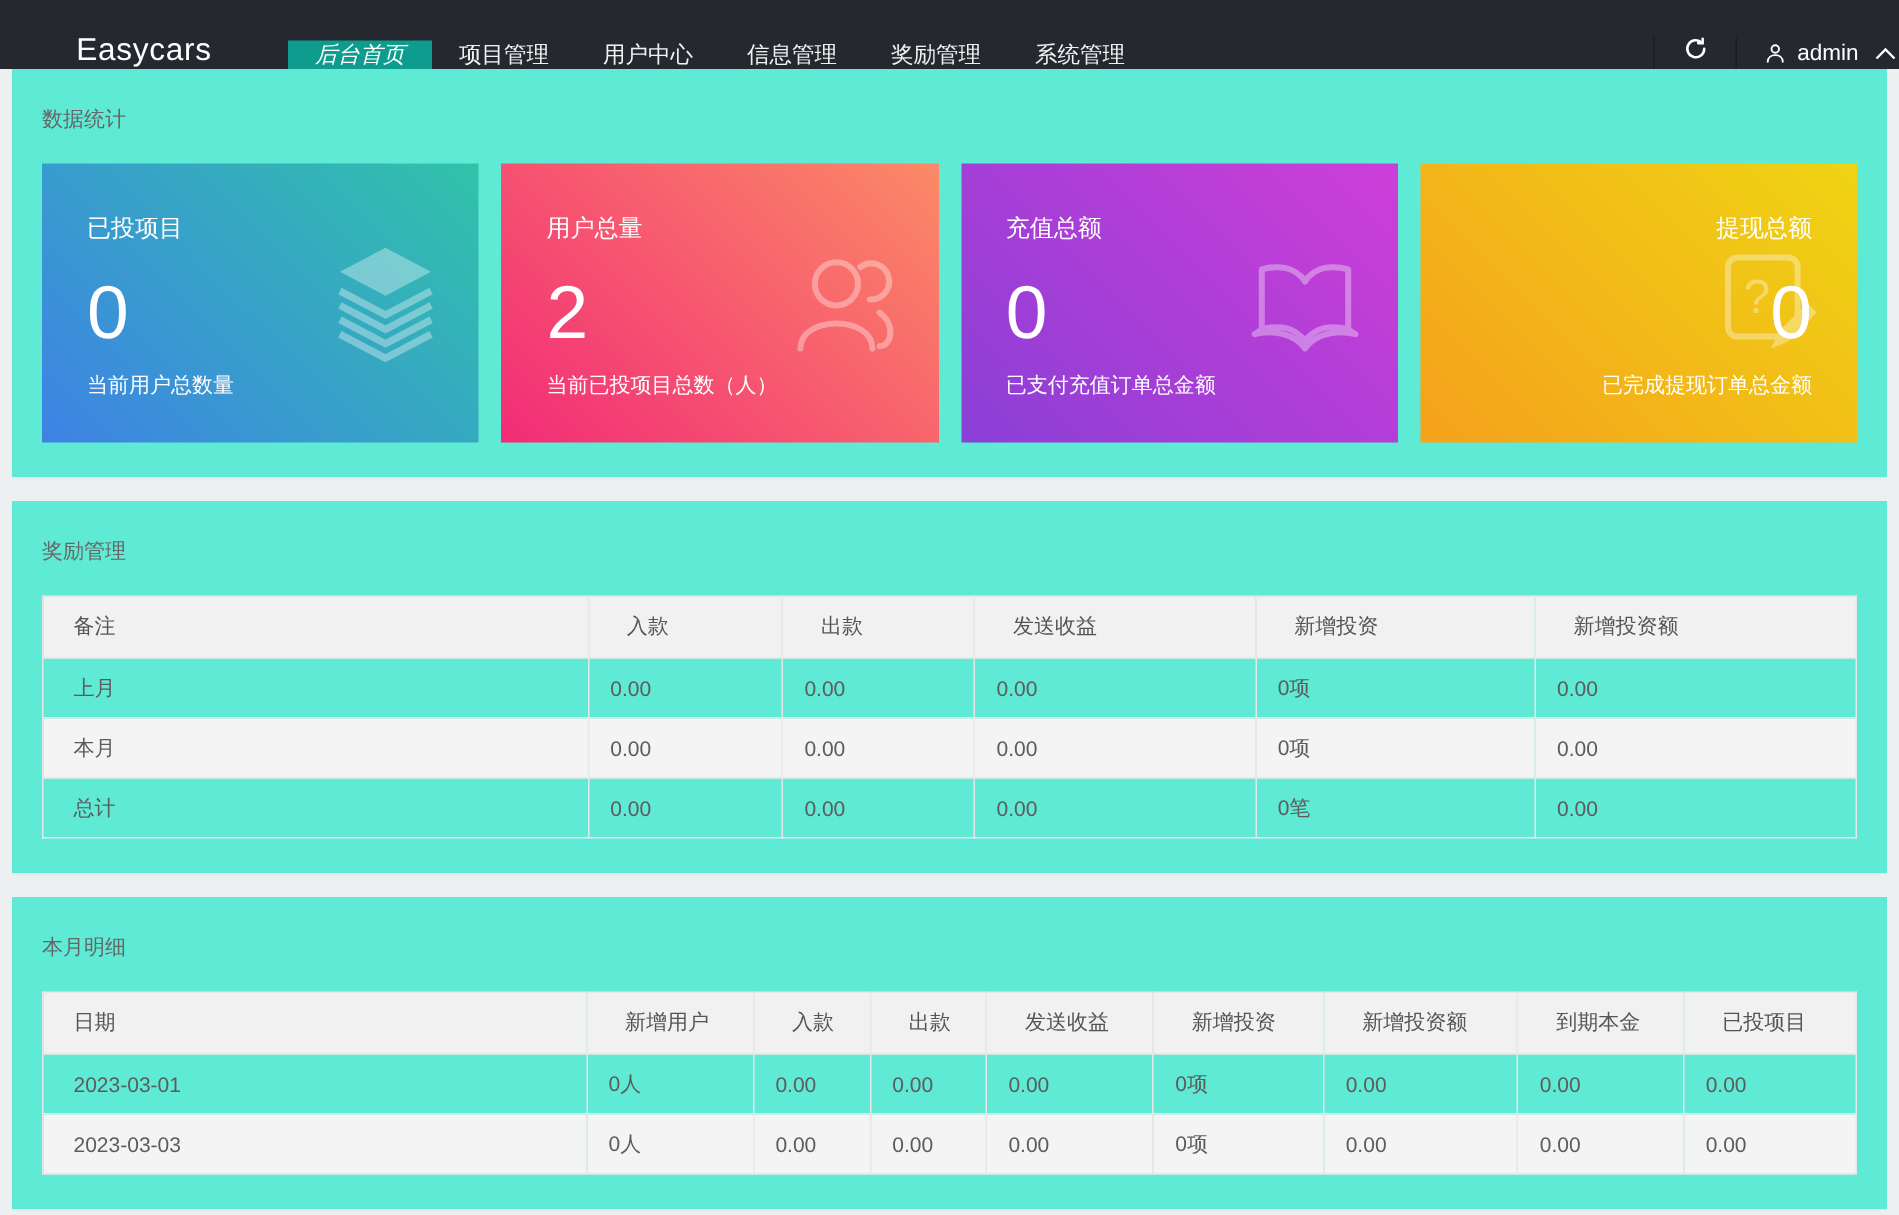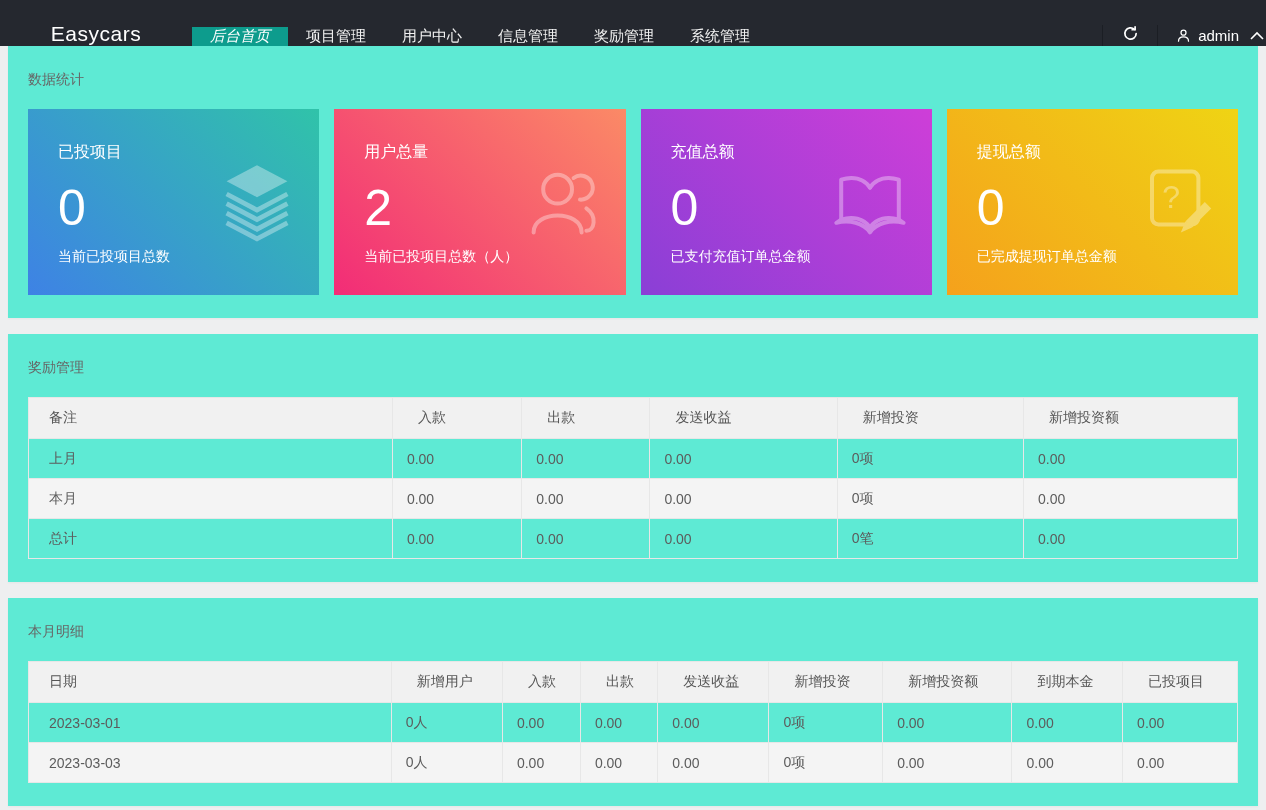--- a/index.html
+++ b/index.html
@@ -106,21 +106,21 @@
   </div>
 </div>
 
 <div class="panel">
   <div class="section-title">数据统计</div>
   <div class="cards">
 
     <div class="card" style="background: linear-gradient(45deg, rgb(62, 130, 229) 0%, rgb(48, 195, 169) 100%);">
       <div class="card-title">已投项目</div>
       <div class="card-value">0</div>
-      <div class="card-desc">当前已投项目总数</div>
+      <div class="card-desc">当前用户总数量</div>
       <span class="card-icon">
         <svg width="80" height="84" viewBox="0 0 100 104" fill="none">
           <polygon points="50,6 88,26 50,46 12,26" fill="#fff"></polygon>
           <polyline points="12,42 50,62 88,42" stroke="#fff" stroke-width="6" fill="none"></polyline>
           <polyline points="12,54 50,74 88,54" stroke="#fff" stroke-width="6" fill="none"></polyline>
           <polyline points="12,66 50,86 88,66" stroke="#fff" stroke-width="6" fill="none"></polyline>
           <polyline points="12,78 50,98 88,78" stroke="#fff" stroke-width="6" fill="none"></polyline>
         </svg>
       </span>
     </div>
@@ -145,21 +145,21 @@
       <div class="card-desc">已支付充值订单总金额</div>
       <span class="card-icon">
         <svg width="80" height="84" viewBox="0 0 100 104" fill="none" stroke="#fff" stroke-width="5" stroke-linejoin="round" stroke-linecap="round">
           <path d="M50,34 C42,22 28,20 14,24 L14,74 C28,70 42,72 50,84"></path>
           <path d="M50,34 C58,22 72,20 86,24 L86,74 C72,70 58,72 50,84"></path>
           <path d="M14,74 L8,78 C24,74 42,78 50,90 C58,78 76,74 92,78 L86,74"></path>
         </svg>
       </span>
     </div>
 
-    <div class="card" style="background: linear-gradient(45deg, rgb(245, 161, 28) 0%, rgb(239, 212, 20) 100%);">
+    <div class="card" style="background: linear-gradient(45deg, rgb(245, 161, 28) 0%, rgb(239, 212, 20) 100%); text-align: right;">
       <div class="card-title">提现总额</div>
       <div class="card-value">0</div>
       <div class="card-desc">已完成提现订单总金额</div>
       <span class="card-icon">
         <svg width="80" height="84" viewBox="0 0 100 104" fill="none">
           <rect x="20" y="14" width="58" height="66" rx="8" stroke="#fff" stroke-width="5"></rect>
           <text x="44" y="60" font-size="40" fill="#fff" font-family="'Liberation Sans',sans-serif" text-anchor="middle">?</text>
           <polygon points="86,52 94,60 70,84 62,76" fill="#fff"></polygon>
           <polygon points="56,90 62,76 70,84" fill="#fff"></polygon>
         </svg>

